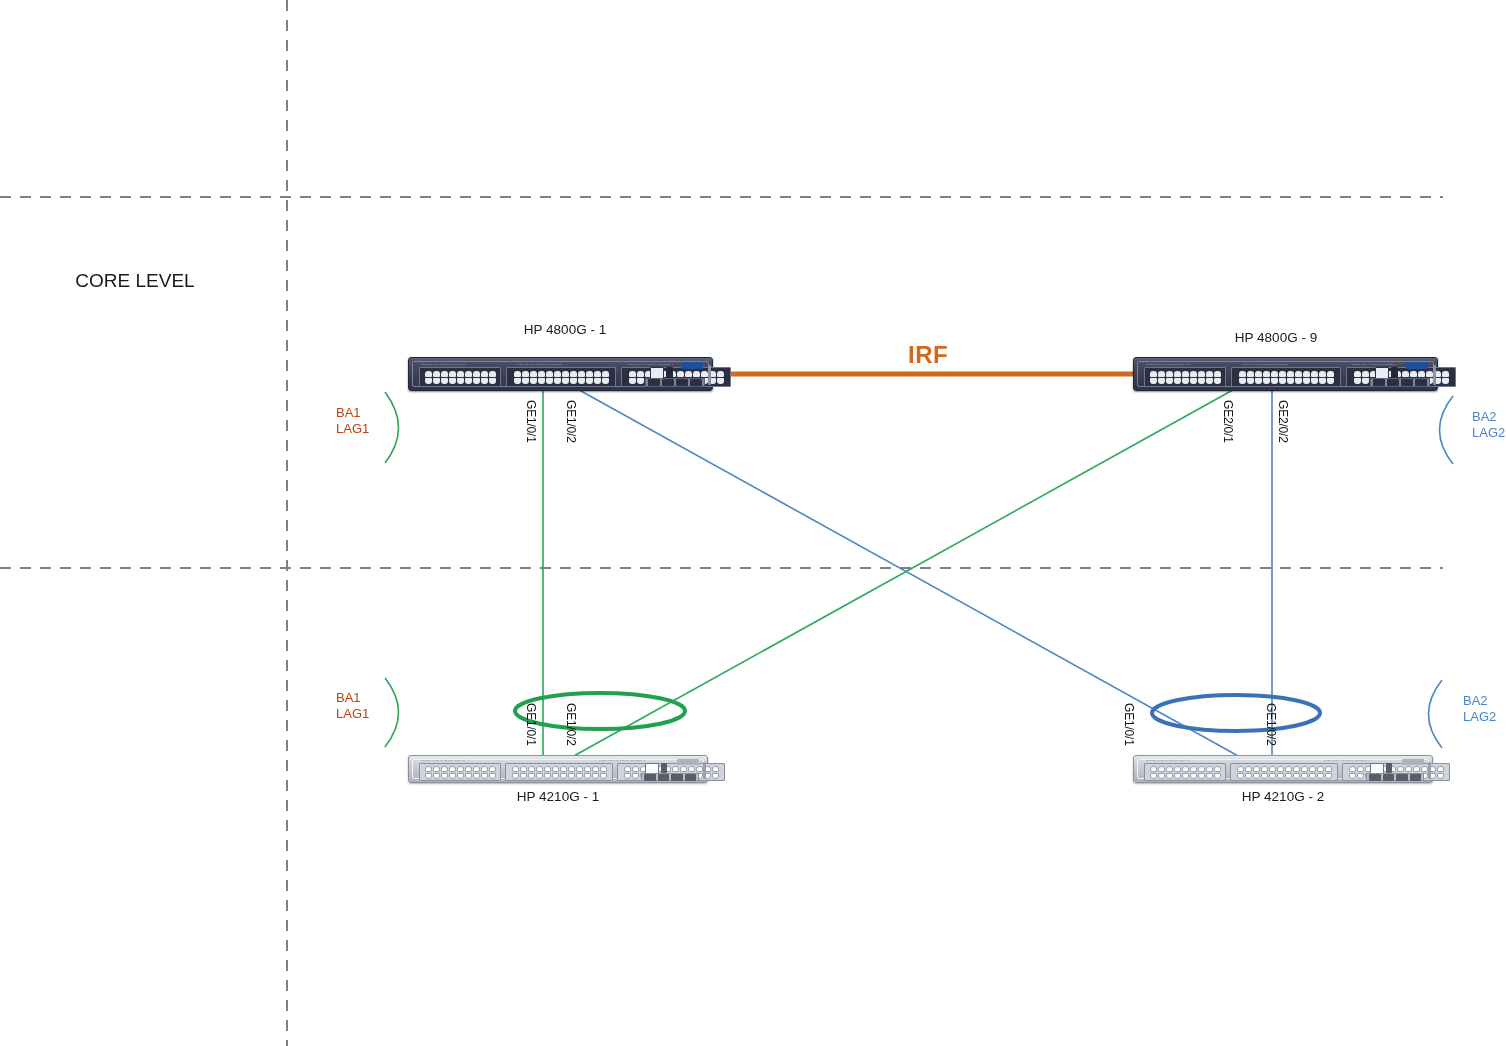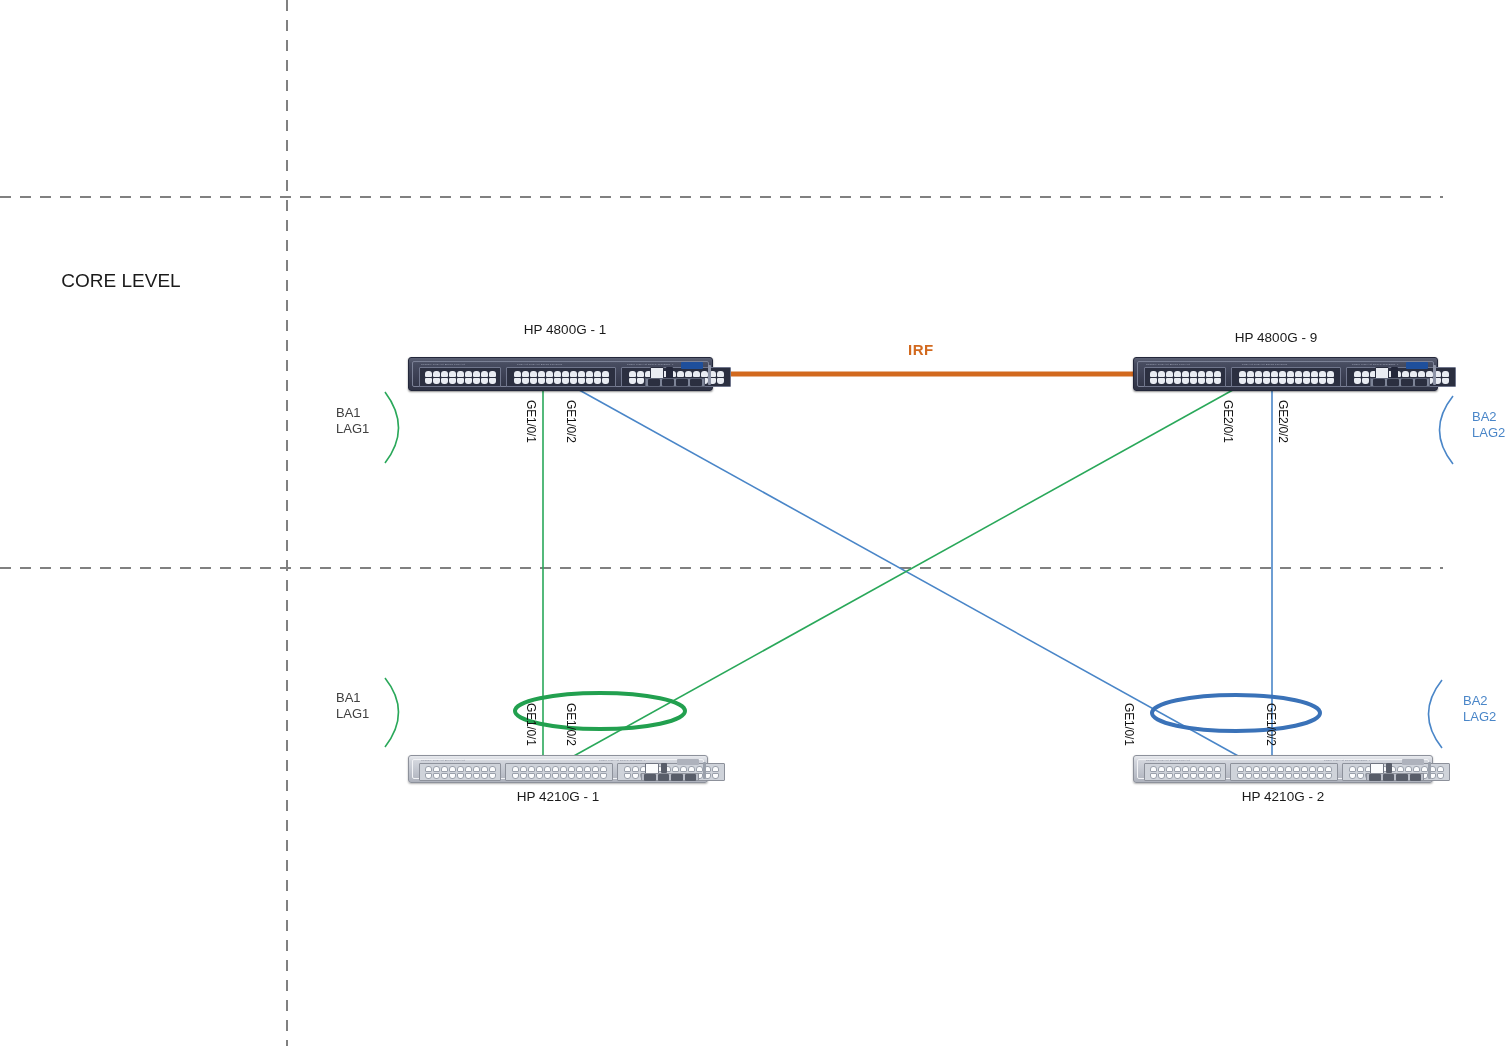--- a/index.html
+++ b/index.html
@@ -55,26 +55,26 @@
   }
 
   
   .lag-label {
     position: absolute;
     font-size: 13px;
     line-height: 16px;
     white-space: pre-line;
     text-align: left;
   }
-  .lag-green { color: #404040; }
+  .lag-green { color: #c2410c; }
   .lag-blue  { color: #4a86c8; }
 
   .irf-label {
     position: absolute;
-    font-size: 15px;
+    font-size: 24px;
     font-weight: bold;
     color: #d2691e;
     letter-spacing: 0.5px;
   }
 
   
   .switch {
     position: absolute;
     box-sizing: border-box;
     border-radius: 3px;
@@ -191,21 +191,21 @@
     <ellipse cx="600" cy="711" rx="85" ry="18" fill="none" stroke="#22a04f" stroke-width="4"></ellipse>
 
     <ellipse cx="1236" cy="713" rx="84" ry="18" fill="none" stroke="#3a72b8" stroke-width="4"></ellipse>
 
     <path d="M 385,392 Q 412,428 385,463" fill="none" stroke="#2aa85a" stroke-width="1.6"></path>
     <path d="M 1453,396 Q 1426,430 1453,464" fill="none" stroke="#4a86c8" stroke-width="1.6"></path>
     <path d="M 385,678 Q 412,712 385,747" fill="none" stroke="#2aa85a" stroke-width="1.6"></path>
     <path d="M 1442,680 Q 1415,714 1442,748" fill="none" stroke="#4a86c8" stroke-width="1.6"></path>
   </svg>
 
-  <div class="zone-label" style="left:21px; top:268px; width:200px;">CORE LEVEL</div>
+  <div class="zone-label" style="left:35px; top:268px; width:200px;">CORE LEVEL</div>
 
 
   <div class="irf-label" style="left:908px; top:341px;">IRF</div>
 
   <div class="device-caption" style="left:420px; top:322px; width:290px;">HP 4800G - 1</div>
 
   <div class="switch sw-dark" style="left:408px; top:357px; width:305px; height:34px;">
     <div class="bezel"></div>
     <div class="microtext" style="left:12px; top:5px;">Console  Link/Act  Speed  Link/Act</div>
     <div class="microtext" style="left:108px; top:5px;">Link/Act  Link/Act  Speed  100/1000</div>

